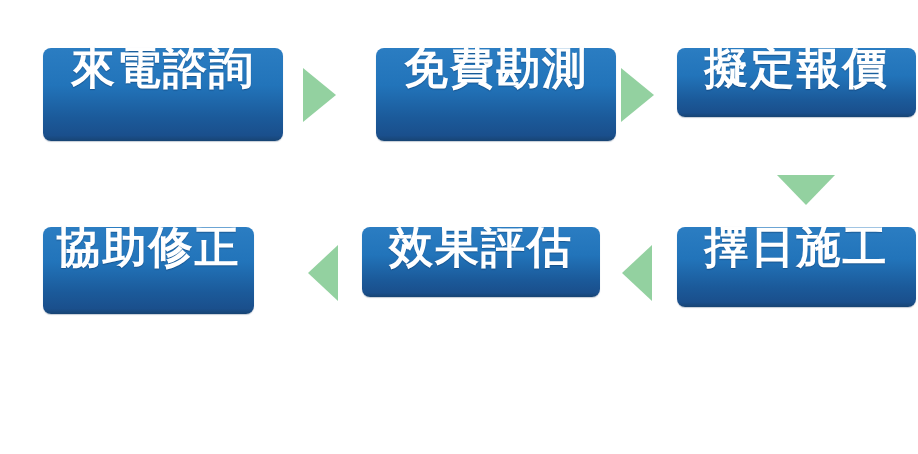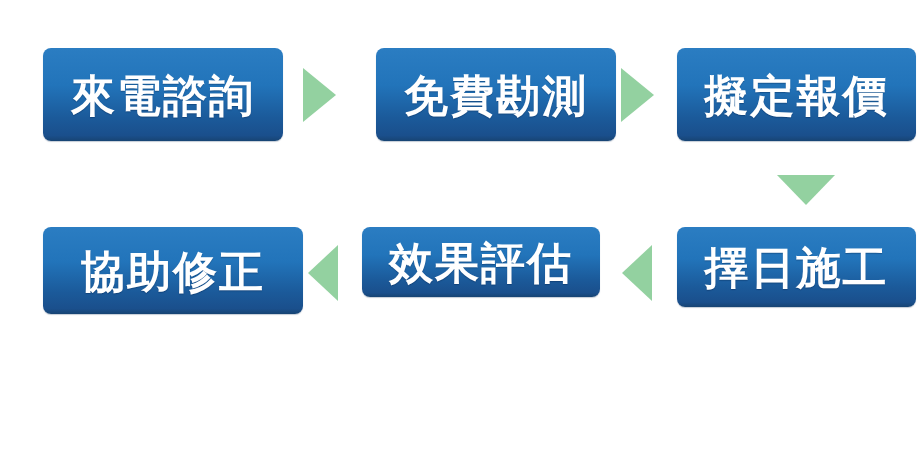--- a/index.html
+++ b/index.html
@@ -18,23 +18,24 @@
   .box {
     position: absolute;
     border-radius: 8px;
     background: linear-gradient(180deg,
       var(--box-top, #2b7dc2) 0%,
       #2274ba 40%,
       #1b5a9a 75%,
       var(--box-bottom, #1a4f8c) 94%,
       #174473 100%);
     display: flex;
-    align-items: center;
+    align-items: flex-start;
     justify-content: center;
     box-shadow: 0 1px 1px rgba(20, 50, 90, 0.25);
+    font-family: Liberation Mono, monospace;
   }
   .box-label {
     color: var(--text, #ffffff);
     font-size: 44px;
     font-weight: bold;
     letter-spacing: 2px;
     line-height: 1;
     white-space: nowrap;
     text-shadow: 0 1px 1px rgba(0, 30, 70, 0.35);
     transform: translateY(1px);
@@ -70,35 +71,35 @@
   </div>
 
   <div class="arrow right" style="left:303px; top:68px"></div>
 
   <div class="box" style="left:376px; top:48px; width:240px; height:93px">
     <span class="box-label">免費勘測</span>
   </div>
 
   <div class="arrow right" style="left:621px; top:68px"></div>
 
-  <div class="box" style="left:677px; top:48px; width:239px; height:93px">
+  <div class="box" style="left:677px; top:48px; width:239px; height:69px">
     <span class="box-label">擬定報價</span>
   </div>
 
   <div class="arrow down" style="left:777px; top:175px"></div>
 
   <div class="box" style="left:677px; top:227px; width:239px; height:80px">
     <span class="box-label">擇日施工</span>
   </div>
 
   <div class="arrow left" style="left:622px; top:245px"></div>
 
   <div class="box" style="left:362px; top:227px; width:238px; height:70px">
     <span class="box-label">效果評估</span>
   </div>
 
   <div class="arrow left" style="left:308px; top:245px"></div>
 
-  <div class="box" style="left:43px; top:227px; width:260px; height:87px">
+  <div class="box" style="left:43px; top:227px; width:211px; height:87px">
     <span class="box-label">協助修正</span>
   </div>
 
 </div>
 
 </body></html>

